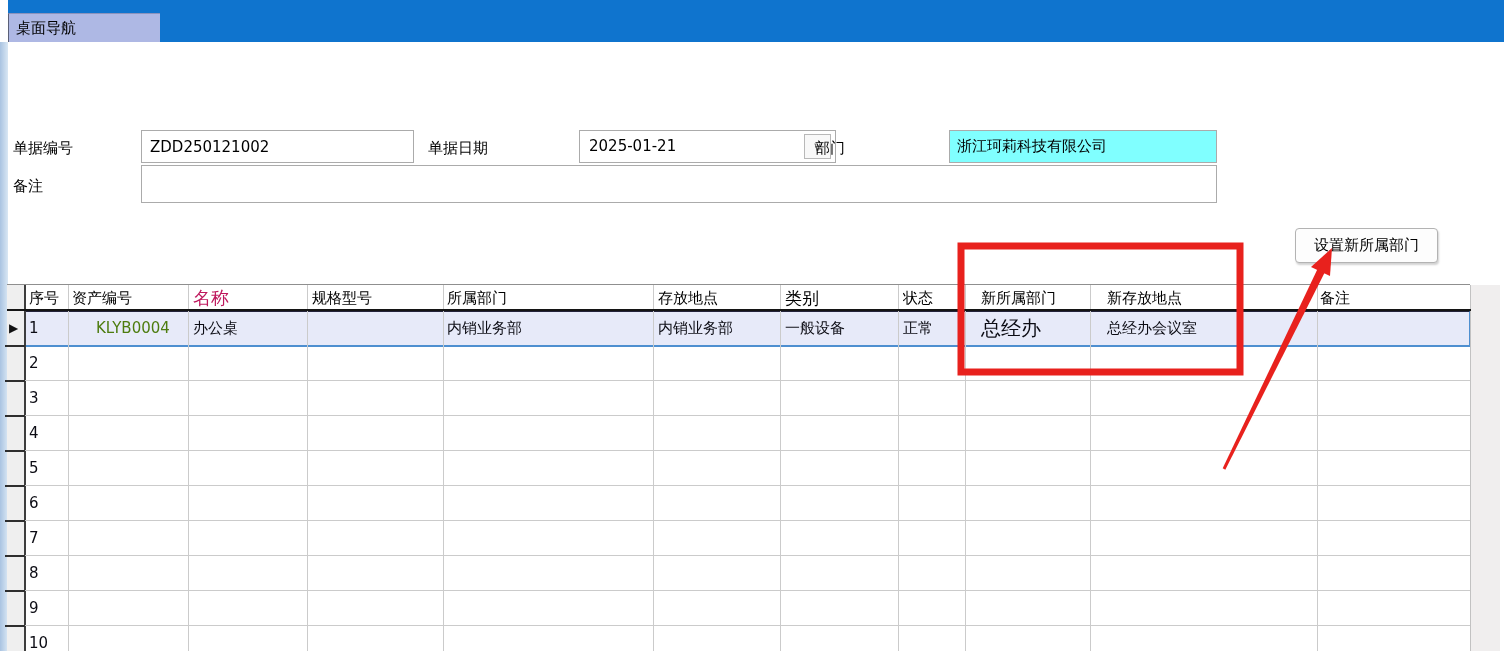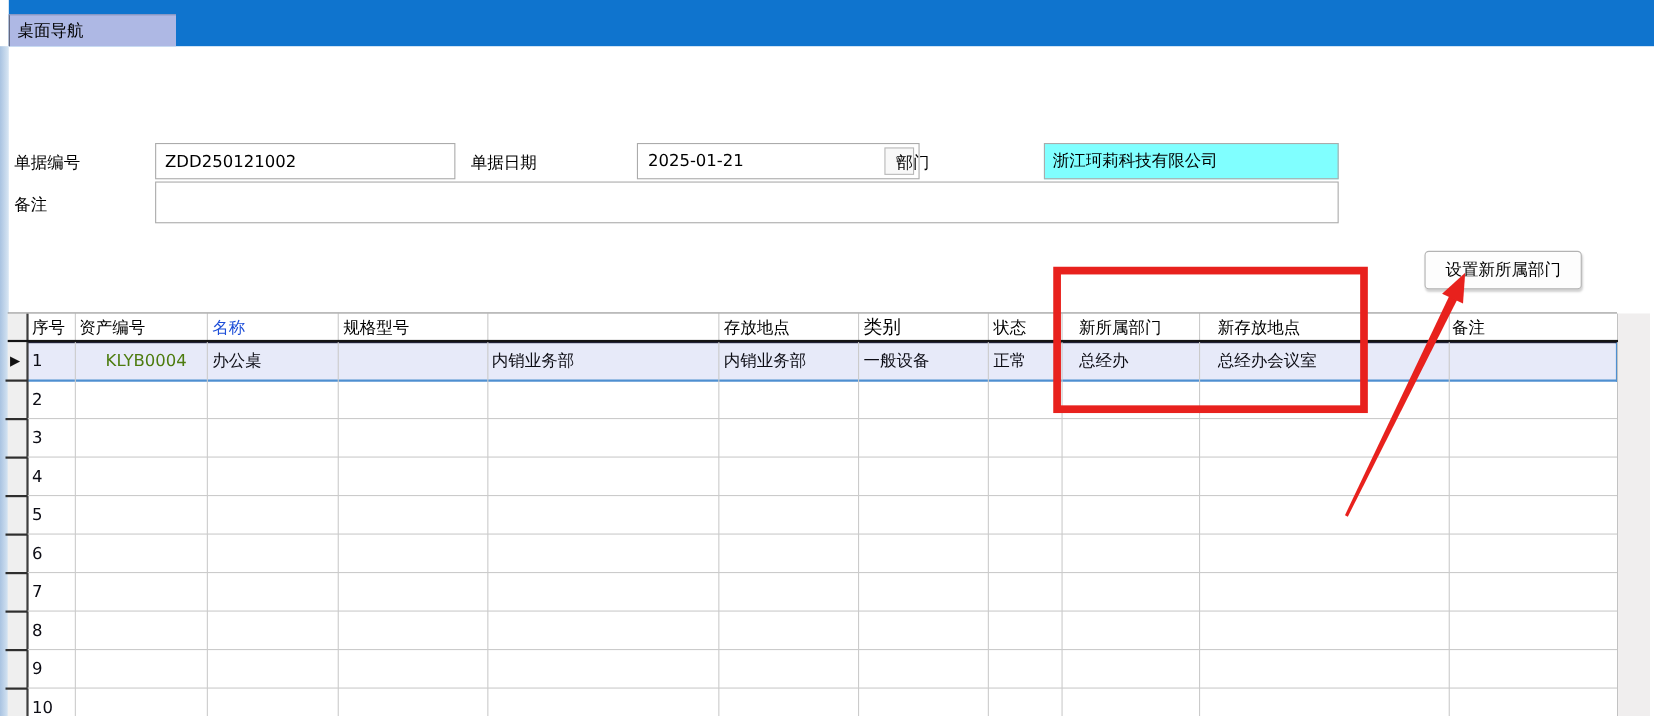--- a/index.html
+++ b/index.html
@@ -86,36 +86,37 @@
       <div style="position: absolute; left: 780px; top: 285px; width: 1px; height: 366px; background: rgb(203, 203, 203);"></div>
       <div style="position: absolute; left: 898px; top: 285px; width: 1px; height: 366px; background: rgb(203, 203, 203);"></div>
       <div style="position: absolute; left: 965px; top: 285px; width: 1px; height: 366px; background: rgb(203, 203, 203);"></div>
       <div style="position: absolute; left: 1090px; top: 285px; width: 1px; height: 366px; background: rgb(203, 203, 203);"></div>
       <div style="position: absolute; left: 1317px; top: 285px; width: 1px; height: 366px; background: rgb(203, 203, 203);"></div>
       <div style="position: absolute; left: 1470px; top: 285px; width: 1px; height: 366px; background: rgb(194, 194, 194);"></div>
       <div style="position: absolute; left: 24px; top: 285px; width: 2px; height: 366px; background: rgb(62, 62, 62);"></div>
       <div style="position: absolute; left: 7px; top: 284px; width: 1463px; height: 1px; background: rgb(143, 143, 143);"></div>
       <div style="position: absolute; left: 29px; top: 285px; width: 39px; height: 26px; font-size: 15px; color: rgb(0, 0, 0); line-height: 26px; white-space: nowrap; overflow: hidden;">序号</div>
       <div style="position: absolute; left: 72px; top: 285px; width: 116px; height: 26px; font-size: 15px; color: rgb(0, 0, 0); line-height: 26px; white-space: nowrap; overflow: hidden;">资产编号</div>
-      <div style="position: absolute; left: 193px; top: 285px; width: 114px; height: 26px; font-size: 15px; color: #1d4ed8; line-height: 26px; white-space: nowrap; overflow: hidden;">名称</div>
+      <div style="position: absolute; left: 193px; top: 285px; width: 114px; height: 26px; font-size: 18px; color: #be185d; line-height: 26px; white-space: nowrap; overflow: hidden;">名称</div>
       <div style="position: absolute; left: 312px; top: 285px; width: 131px; height: 26px; font-size: 15px; color: rgb(0, 0, 0); line-height: 26px; white-space: nowrap; overflow: hidden;">规格型号</div>
+      <div style="position: absolute; left: 447px; top: 285px; width: 206px; height: 26px; font-size: 15px; color: rgb(0, 0, 0); line-height: 26px; white-space: nowrap; overflow: hidden;">所属部门</div>
       <div style="position: absolute; left: 658px; top: 285px; width: 122px; height: 26px; font-size: 15px; color: rgb(0, 0, 0); line-height: 26px; white-space: nowrap; overflow: hidden;">存放地点</div>
       <div style="position: absolute; left: 785px; top: 285px; width: 113px; height: 26px; font-size: 17px; color: rgb(0, 0, 0); line-height: 26px; white-space: nowrap; overflow: hidden;">类别</div>
       <div style="position: absolute; left: 903px; top: 285px; width: 62px; height: 26px; font-size: 15px; color: rgb(0, 0, 0); line-height: 26px; white-space: nowrap; overflow: hidden;">状态</div>
       <div style="position: absolute; left: 981px; top: 285px; width: 109px; height: 26px; font-size: 15px; color: rgb(0, 0, 0); line-height: 26px; white-space: nowrap; overflow: hidden;">新所属部门</div>
       <div style="position: absolute; left: 1107px; top: 285px; width: 210px; height: 26px; font-size: 15px; color: rgb(0, 0, 0); line-height: 26px; white-space: nowrap; overflow: hidden;">新存放地点</div>
       <div style="position: absolute; left: 1320px; top: 285px; width: 150px; height: 26px; font-size: 15px; color: rgb(0, 0, 0); line-height: 26px; white-space: nowrap; overflow: hidden;">备注</div>
       <div style="position: absolute; left: 29px; top: 311px; width: 38px; height: 35px; font-size: 15px; color: rgb(12, 12, 20); line-height: 35px; white-space: nowrap; overflow: hidden;">1</div>
       <div style="position: absolute; left: 72px; top: 311px; width: 115px; height: 35px; font-size: 15px; color: #4d7c0f; line-height: 35px; white-space: nowrap; overflow: hidden; margin-left: 24px;">KLYB0004</div>
       <div style="position: absolute; left: 193px; top: 311px; width: 113px; height: 35px; font-size: 15px; color: rgb(12, 12, 20); line-height: 35px; white-space: nowrap; overflow: hidden;">办公桌</div>
       <div style="position: absolute; left: 447px; top: 311px; width: 205px; height: 35px; font-size: 15px; color: rgb(12, 12, 20); line-height: 35px; white-space: nowrap; overflow: hidden;">内销业务部</div>
       <div style="position: absolute; left: 658px; top: 311px; width: 121px; height: 35px; font-size: 15px; color: rgb(12, 12, 20); line-height: 35px; white-space: nowrap; overflow: hidden;">内销业务部</div>
       <div style="position: absolute; left: 785px; top: 311px; width: 112px; height: 35px; font-size: 15px; color: rgb(12, 12, 20); line-height: 35px; white-space: nowrap; overflow: hidden;">一般设备</div>
       <div style="position: absolute; left: 903px; top: 311px; width: 61px; height: 35px; font-size: 15px; color: rgb(12, 12, 20); line-height: 35px; white-space: nowrap; overflow: hidden;">正常</div>
-      <div style="position: absolute; left: 981px; top: 311px; width: 108px; height: 37px; font-size: 15px; color: rgb(12, 12, 20); line-height: 35px; white-space: nowrap; overflow: hidden;">总经办</div>
+      <div style="position: absolute; left: 981px; top: 311px; width: 108px; height: 37px; font-size: 20px; color: rgb(12, 12, 20); line-height: 35px; white-space: nowrap; overflow: hidden;">总经办</div>
       <div style="position: absolute; left: 1107px; top: 311px; width: 209px; height: 35px; font-size: 15px; color: rgb(12, 12, 20); line-height: 35px; white-space: nowrap; overflow: hidden;">总经办会议室</div>
       <div style="position: absolute; left: 29px; top: 346px; width: 38px; height: 35px; font-size: 15px; color: rgb(12, 12, 20); line-height: 35px; white-space: nowrap; overflow: hidden;">2</div>
       <div style="position: absolute; left: 5px; top: 345px; width: 20px; height: 2px; background: rgb(46, 46, 46);"></div>
       <div style="position: absolute; left: 29px; top: 381px; width: 38px; height: 35px; font-size: 15px; color: rgb(12, 12, 20); line-height: 35px; white-space: nowrap; overflow: hidden;">3</div>
       <div style="position: absolute; left: 25px; top: 380px; width: 1445px; height: 1px; background: rgb(203, 203, 203);"></div>
       <div style="position: absolute; left: 5px; top: 380px; width: 20px; height: 2px; background: rgb(46, 46, 46);"></div>
       <div style="position: absolute; left: 29px; top: 416px; width: 38px; height: 35px; font-size: 15px; color: rgb(12, 12, 20); line-height: 35px; white-space: nowrap; overflow: hidden;">4</div>
       <div style="position: absolute; left: 25px; top: 415px; width: 1445px; height: 1px; background: rgb(203, 203, 203);"></div>
       <div style="position: absolute; left: 5px; top: 415px; width: 20px; height: 2px; background: rgb(46, 46, 46);"></div>
       <div style="position: absolute; left: 29px; top: 451px; width: 38px; height: 35px; font-size: 15px; color: rgb(12, 12, 20); line-height: 35px; white-space: nowrap; overflow: hidden;">5</div>

